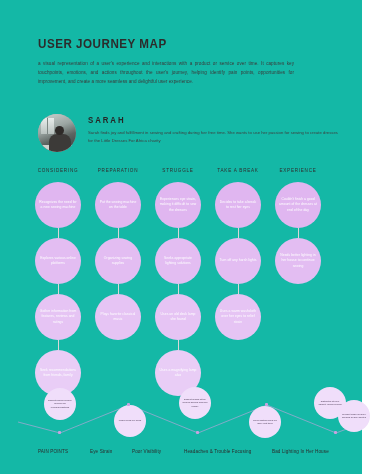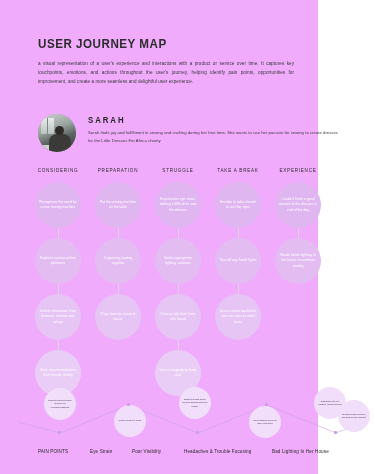--- a/index.html
+++ b/index.html
@@ -2,21 +2,21 @@
 <html><head>
 <meta charset="utf-8">
 <style>
   * { box-sizing: border-box; margin: 0; padding: 0; }
   html, body {
     width: 375px; height: 474px;
     background: #ffffff;
     font-family: "Liberation Sans", sans-serif;
     overflow: hidden;
   }
-  .page { position: relative; width: 318px; height: 474px; background:#f0abfc; }
+  .page { position: relative; width: 362px; height: 474px; background:#14b8a6; }
 
   
   .title {
     position: absolute; left: 38px; top: 36px;
     font-family: "Liberation Sans", sans-serif;
     font-weight: 700; font-size: 13.5px; letter-spacing: .6px;
     color: #2c2c2c; transform: scaleX(.86); transform-origin: left center;
   }
   .intro {
     position: absolute; left: 38px; top: 60px; width: 256px;

